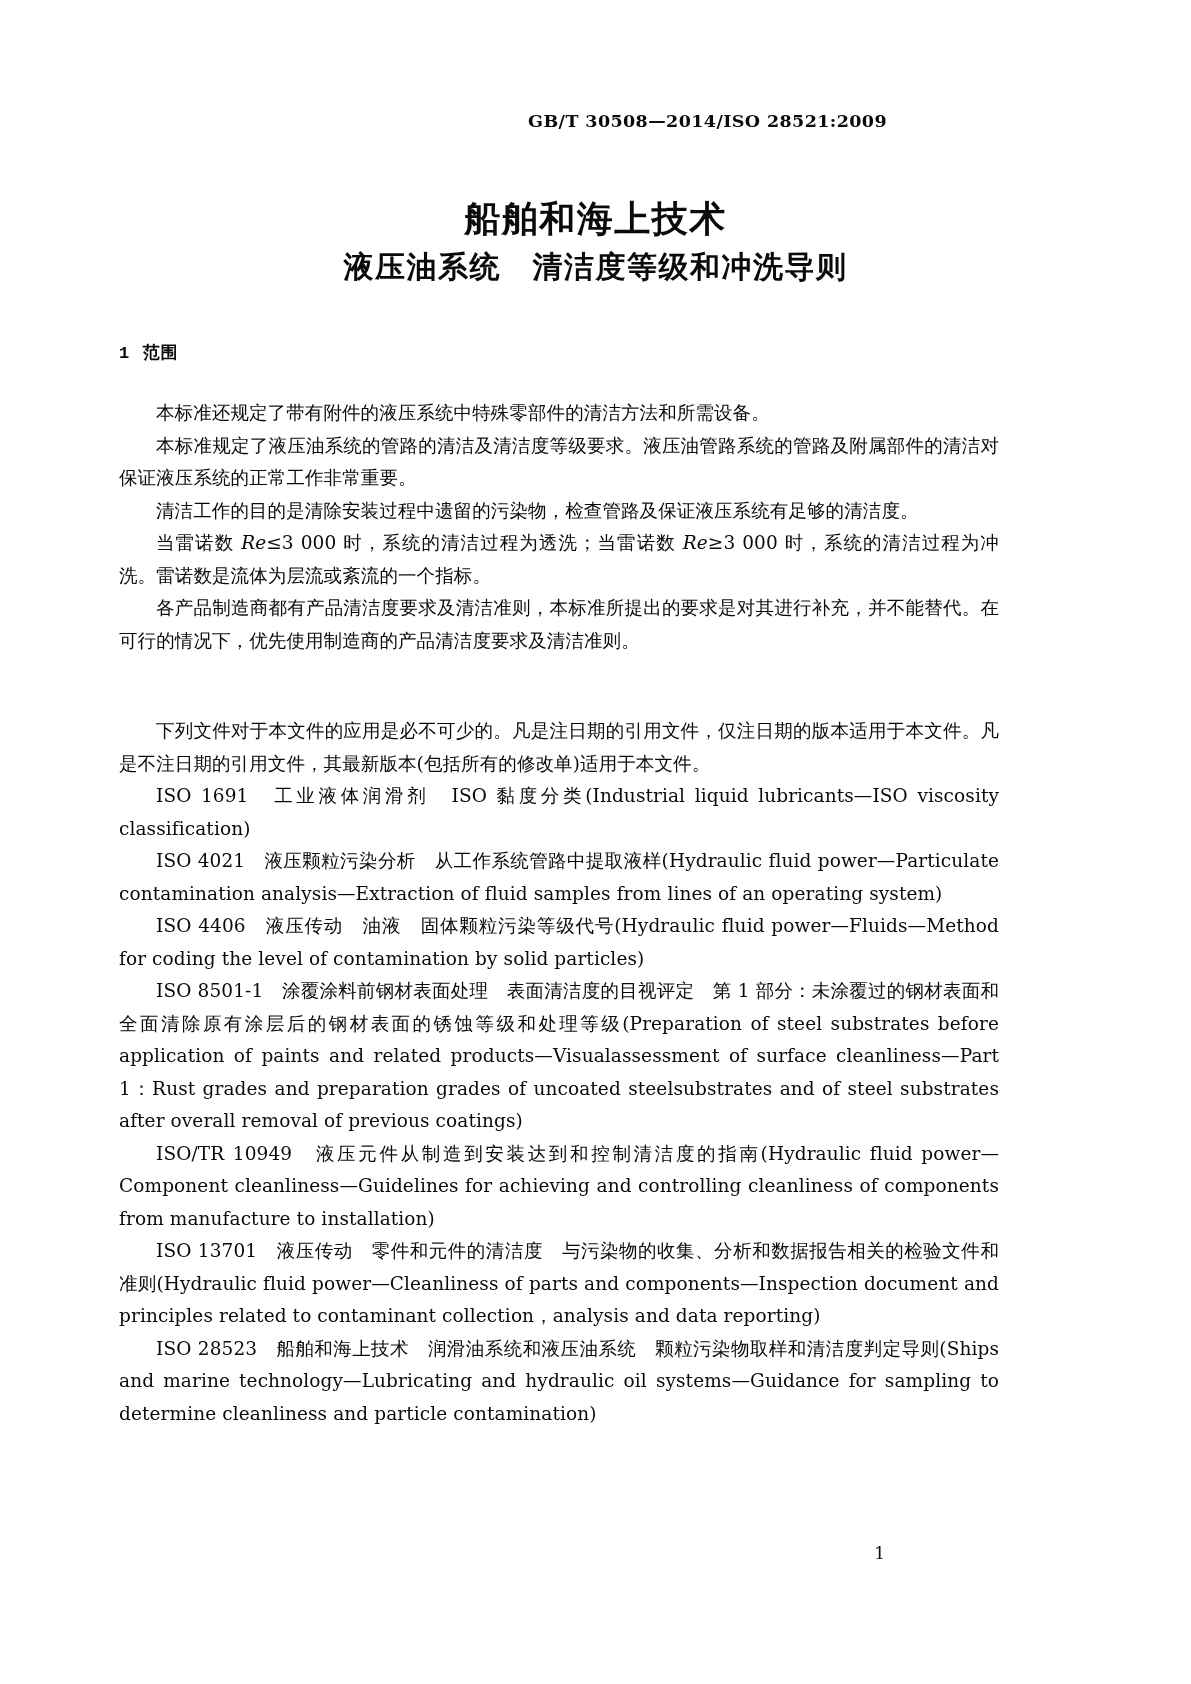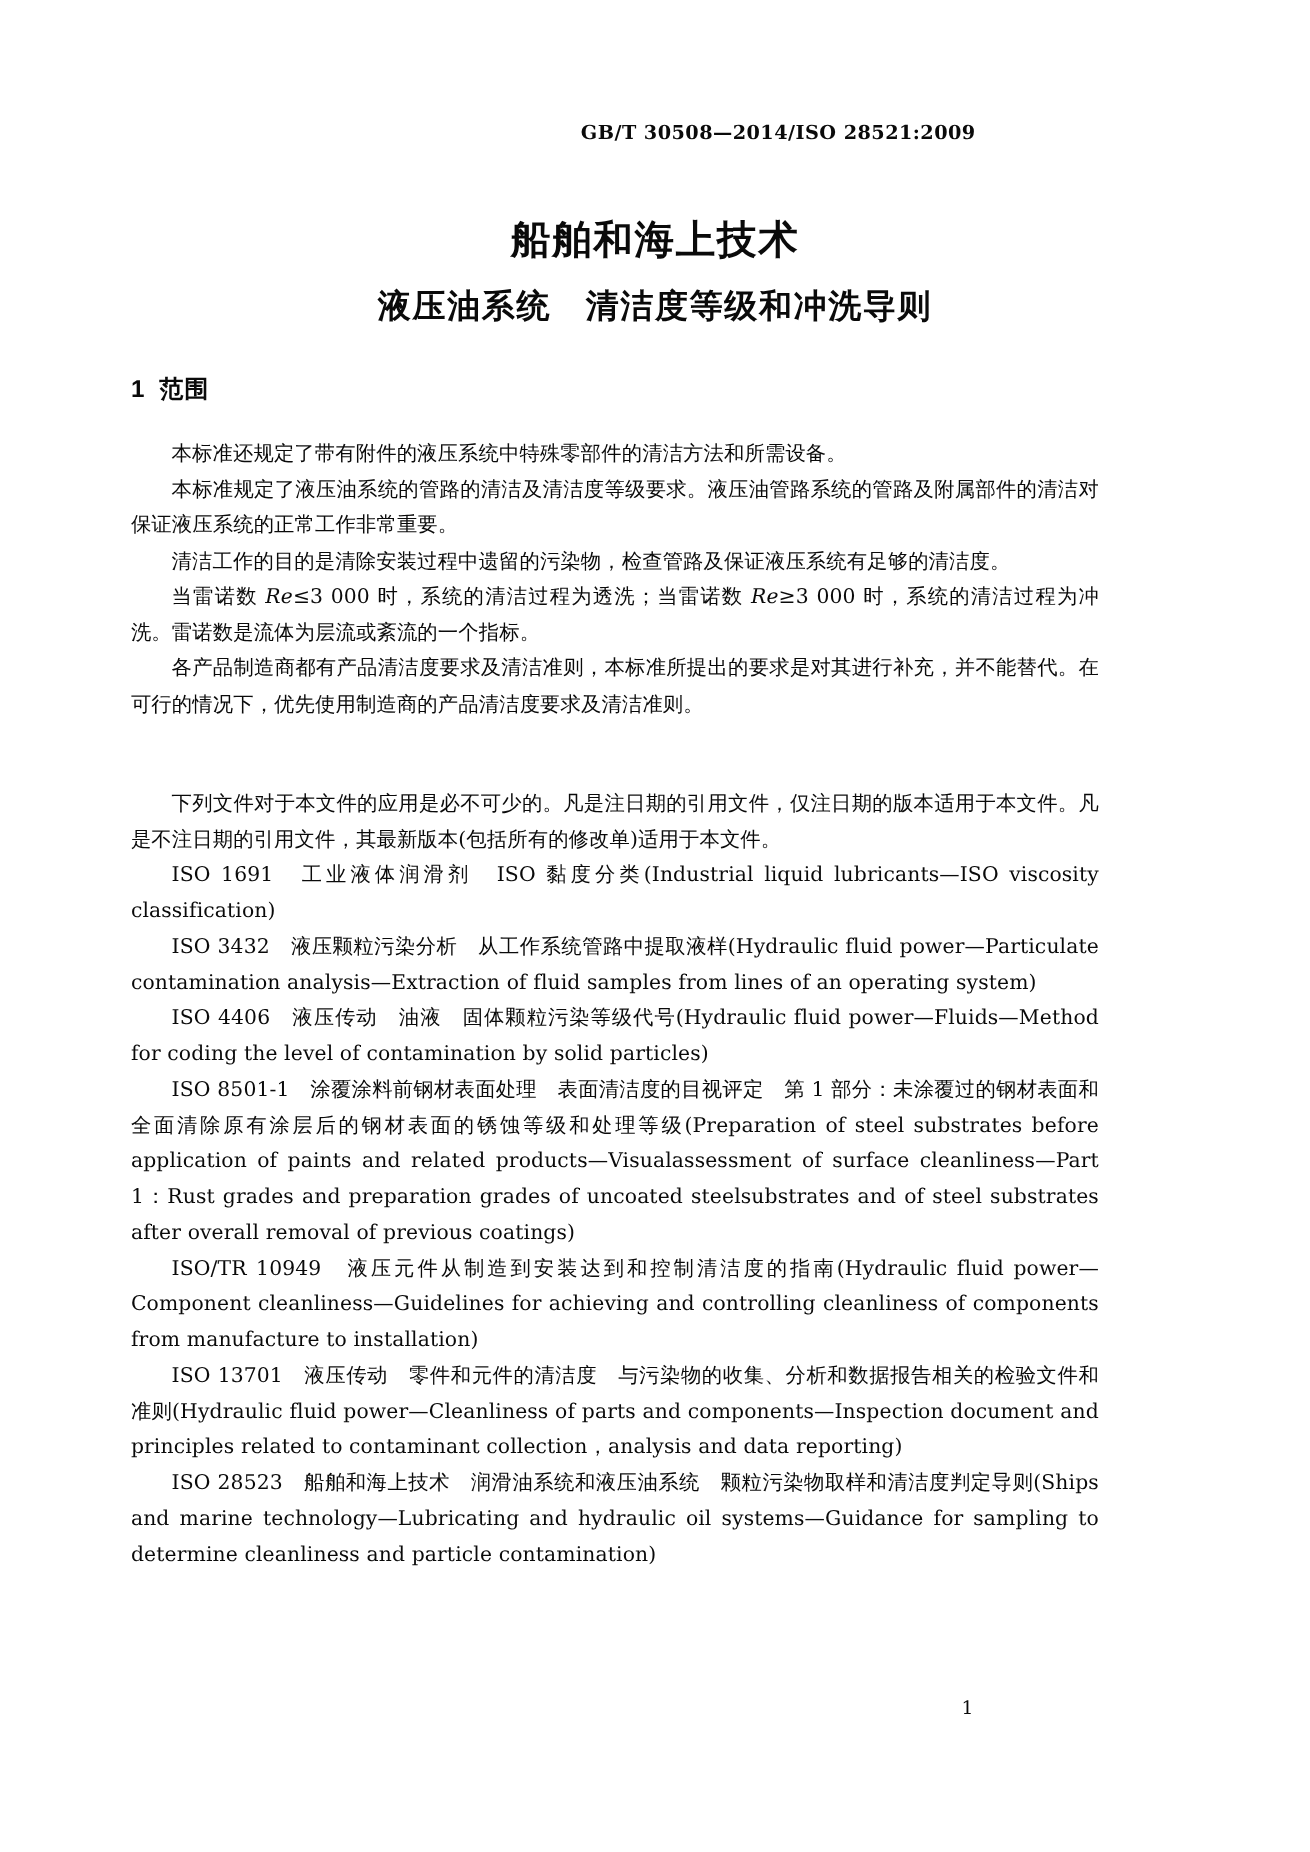--- a/index.html
+++ b/index.html
@@ -50,34 +50,34 @@
     font-weight: bold;
     letter-spacing: 1.5px;
     line-height: 44px;
   }
   .title-line-2 {
     font-family: "DejaVu Sans", "Liberation Sans", sans-serif;
     font-size: 30px;
     font-weight: bold;
     letter-spacing: 1.5px;
     line-height: 48px;
-    margin-top: 14px;
+    margin-top: 2px;
   }
 
   
   .content {
     position: absolute;
     top: 340px;
     left: 119px;
     width: 880px;
   }
 
   h2.clause {
-    font-family: Liberation Sans, sans-serif;
-    font-size: 22px;
+    font-family: Liberation Mono, monospace;
+    font-size: 17px;
     font-weight: bold;
     margin: 0;
     padding: 0;
     letter-spacing: 0.6px;
     line-height: 26px;
   }
   .clause .num { margin-right: 13px; }
 
   p.para {
     margin: 0;
@@ -133,21 +133,21 @@
     <p class="para indent">当雷诺数 <em class="ital">Re</em>≤3 000 时，系统的清洁过程为透洗；当雷诺数 <em class="ital">Re</em>≥3 000 时，系统的清洁过程为冲洗。雷诺数是流体为层流或紊流的一个指标。</p>
     <p class="para indent">各产品制造商都有产品清洁度要求及清洁准则，本标准所提出的要求是对其进行补充，并不能替代。在可行的情况下，优先使用制造商的产品清洁度要求及清洁准则。</p>
 
     <div class="gap-before-head"></div>
 
     <div class="gap-after-head"></div>
 
     <p class="para indent">下列文件对于本文件的应用是必不可少的。凡是注日期的引用文件，仅注日期的版本适用于本文件。凡是不注日期的引用文件，其最新版本(包括所有的修改单)适用于本文件。</p>
 
     <p class="para hang">ISO 1691　工业液体润滑剂　ISO 黏度分类(Industrial liquid lubricants—ISO viscosity classification)</p>
-    <p class="para hang">ISO 3432　液压颗粒污染分析　从工作系统管路中提取液样(Hydraulic fluid power—Particulate contamination analysis—Extraction of fluid samples from lines of an operating system)</p>
+    <p class="para hang">ISO 4021　液压颗粒污染分析　从工作系统管路中提取液样(Hydraulic fluid power—Particulate contamination analysis—Extraction of fluid samples from lines of an operating system)</p>
     <p class="para hang">ISO 4406　液压传动　油液　固体颗粒污染等级代号(Hydraulic fluid power—Fluids—Method for coding the level of contamination by solid particles)</p>
     <p class="para hang">ISO 8501-1　涂覆涂料前钢材表面处理　表面清洁度的目视评定　第 1 部分：未涂覆过的钢材表面和全面清除原有涂层后的钢材表面的锈蚀等级和处理等级(Preparation of steel substrates before application of paints and related products—Visualassessment of surface cleanliness—Part 1：Rust grades and preparation grades of uncoated steelsubstrates and of steel substrates after overall removal of previous coatings)</p>
     <p class="para hang">ISO/TR 10949　液压元件从制造到安装达到和控制清洁度的指南(Hydraulic fluid power—Component cleanliness—Guidelines for achieving and controlling cleanliness of components from manufacture to installation)</p>
     <p class="para hang">ISO 13701　液压传动　零件和元件的清洁度　与污染物的收集、分析和数据报告相关的检验文件和准则(Hydraulic fluid power—Cleanliness of parts and components—Inspection document and principles related to contaminant collection，analysis and data reporting)</p>
     <p class="para hang">ISO 28523　船舶和海上技术　润滑油系统和液压油系统　颗粒污染物取样和清洁度判定导则(Ships and marine technology—Lubricating and hydraulic oil systems—Guidance for sampling to determine cleanliness and particle contamination)</p>
 
   </div>
 
   <div class="folio">1</div>
 

